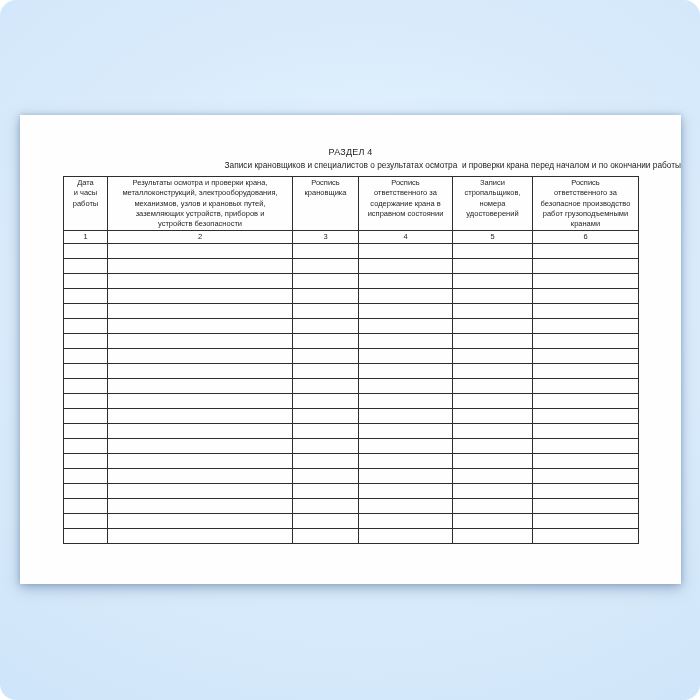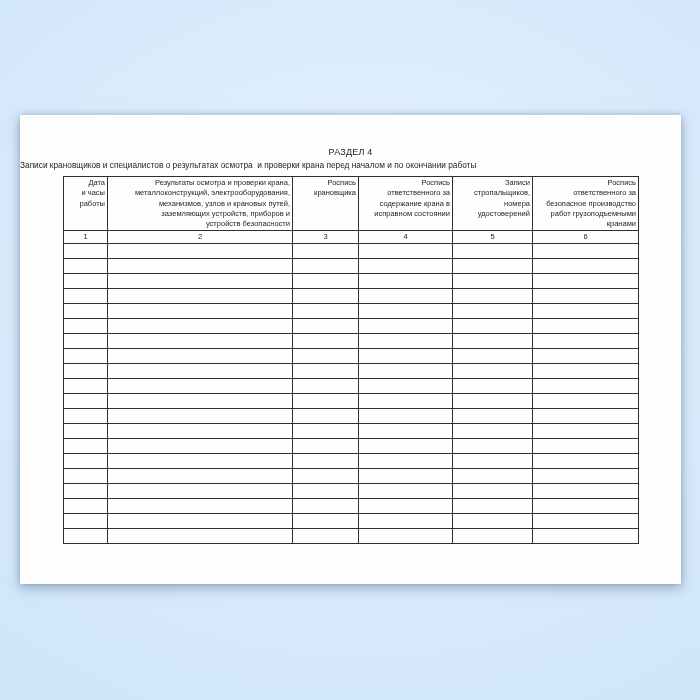--- a/index.html
+++ b/index.html
@@ -5,20 +5,21 @@
   html, body {
     margin: 0; padding: 0;
     width: 700px; height: 700px;
     overflow: hidden;
     font-family: "Liberation Sans", "DejaVu Sans", sans-serif;
   }
   .scene {
     position: relative;
     width: 700px; height: 700px;
     background: radial-gradient(85% 70% at 52% 42%, #eaf4fe 0%, #dcedfc 45%, #cfe5f9 100%);
+    border-radius: 16px;
   }
   .page {
     position: absolute;
     left: 20px; top: 115px;
     width: 661px; height: 469px;
     background: #fefefe;
     box-shadow: 0 4px 12px rgba(88,116,152,0.50),
                 0 0 5px  rgba(98,126,162,0.38);
   }
   .doc-title {
@@ -26,42 +27,42 @@
     left: 0; top: 32px; width: 100%;
     text-align: center;
     font-size: 9px;
     line-height: 11px;
     color: #1e1e1e;
     letter-spacing: 0.2px;
   }
   .doc-subtitle {
     position: absolute;
     left: 0; top: 45px; width: 100%;
-    text-align: left;
+    text-align: right;
     font-size: 8.3px;
     line-height: 10px;
     color: #1e1e1e;
     white-space: pre; 
   }
   table.journal-table {
     position: absolute;
     left: 43px; top: 61px;
     width: 575px;
     border-collapse: collapse;
     table-layout: fixed;
   }
   table.journal-table td {
     border: 1px solid #2e2e2e;
     color: #1e1e1e;
     overflow: hidden;
   }
   td.hc {
     height: 52px;
     padding: 1px 2px 0 2px;
-    text-align: right;
+    text-align: center;
     vertical-align: top;
     font-size: 7.5px;
     line-height: 10.3px;
     white-space: pre-line;
   }
   td.nc {
     height: 12px;
     padding: 0;
     text-align: center;
     vertical-align: middle;

